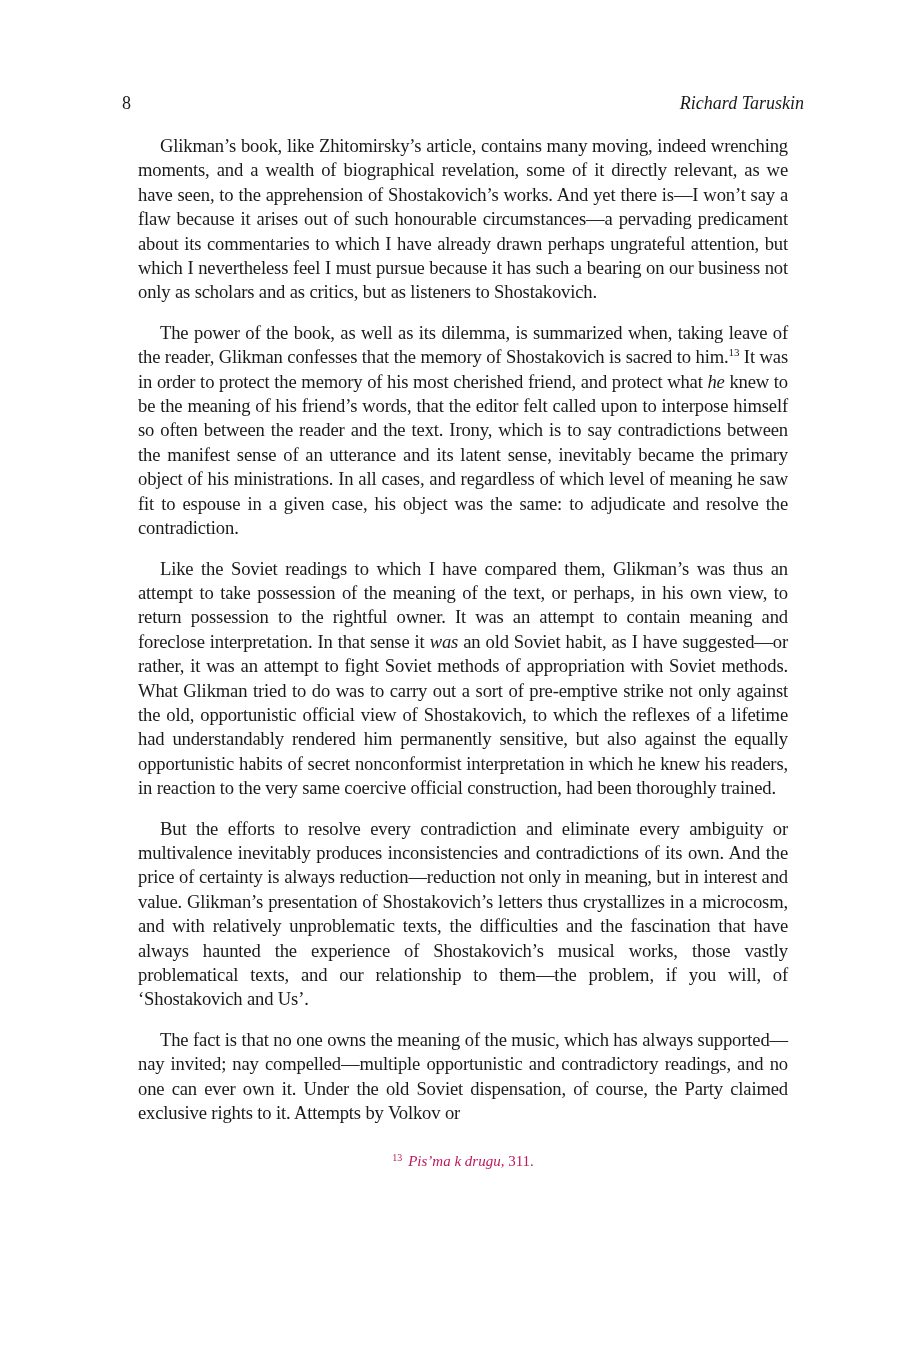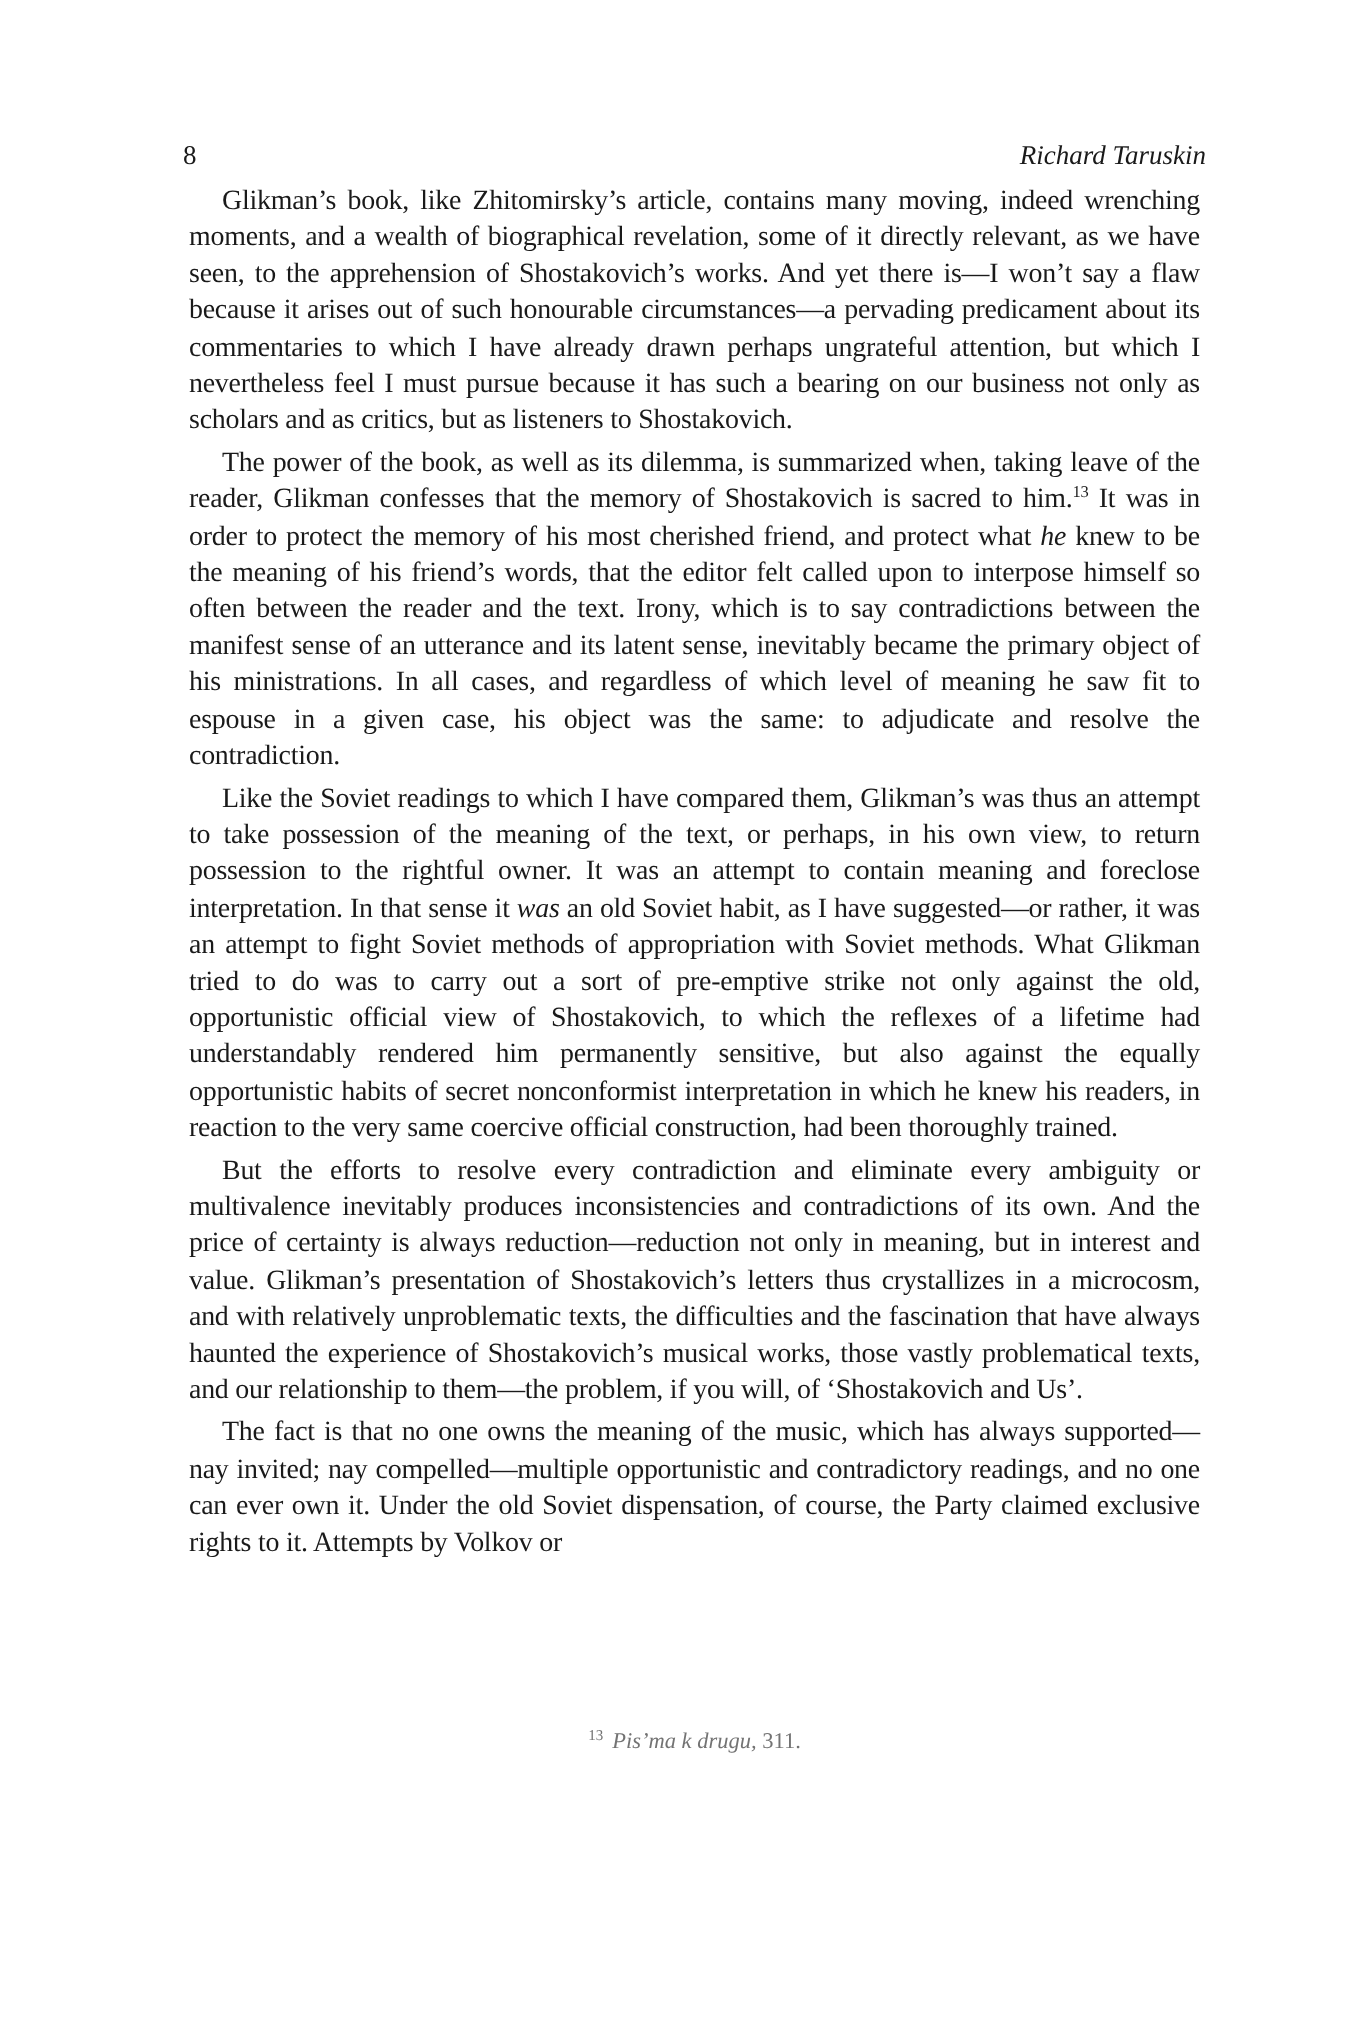--- a/index.html
+++ b/index.html
@@ -3,24 +3,24 @@
 <meta charset="utf-8">
 <style>
   html, body { margin: 0; padding: 0; background: #ffffff; }
   body { width: 900px; height: 1350px; position: relative; overflow: hidden; }
   .page { position: absolute; left: 122px; top: 88px; width: 682px; color: #1a1a1a;
     font-family: "Liberation Serif", "DejaVu Serif", serif; }
   .running-head { position: relative; height: 30px; font-size: 18px; line-height: 30px; }
   .folio { position: absolute; left: 0; top: 0; }
   .running-title { position: absolute; left: 0; right: 0; text-align: right; font-style: italic; }
   .body-text { font-size: 18.6px; line-height: 24.4px; text-align: justify; letter-spacing: -0.15px; }
-  .body-text p { margin: 4px; text-indent: 22px; }
+  .body-text p { margin: 16px; text-indent: 22px; }
   .body-text sup { font-size: 11px; line-height: 0; vertical-align: 7px; }
   .footnotes { position: absolute; left: 122px; width: 682px; top: 1153px; text-align: center;
-    font-family: "Liberation Serif", "DejaVu Serif", serif; font-size: 15px; color: #737373; }
+    font-family: "Liberation Serif", "DejaVu Serif", serif; font-size: 15px; color: #be185d; }
   .footnotes sup { font-size: 10px; vertical-align: 5px; line-height: 0; margin-right: 6px; }
   .fn-source { font-style: italic; }
 </style>
 </head>
 <body>
 
 <div class="page">
   <div class="running-head">
     <span class="folio">8</span>
     <span class="running-title">Richard Taruskin</span>

